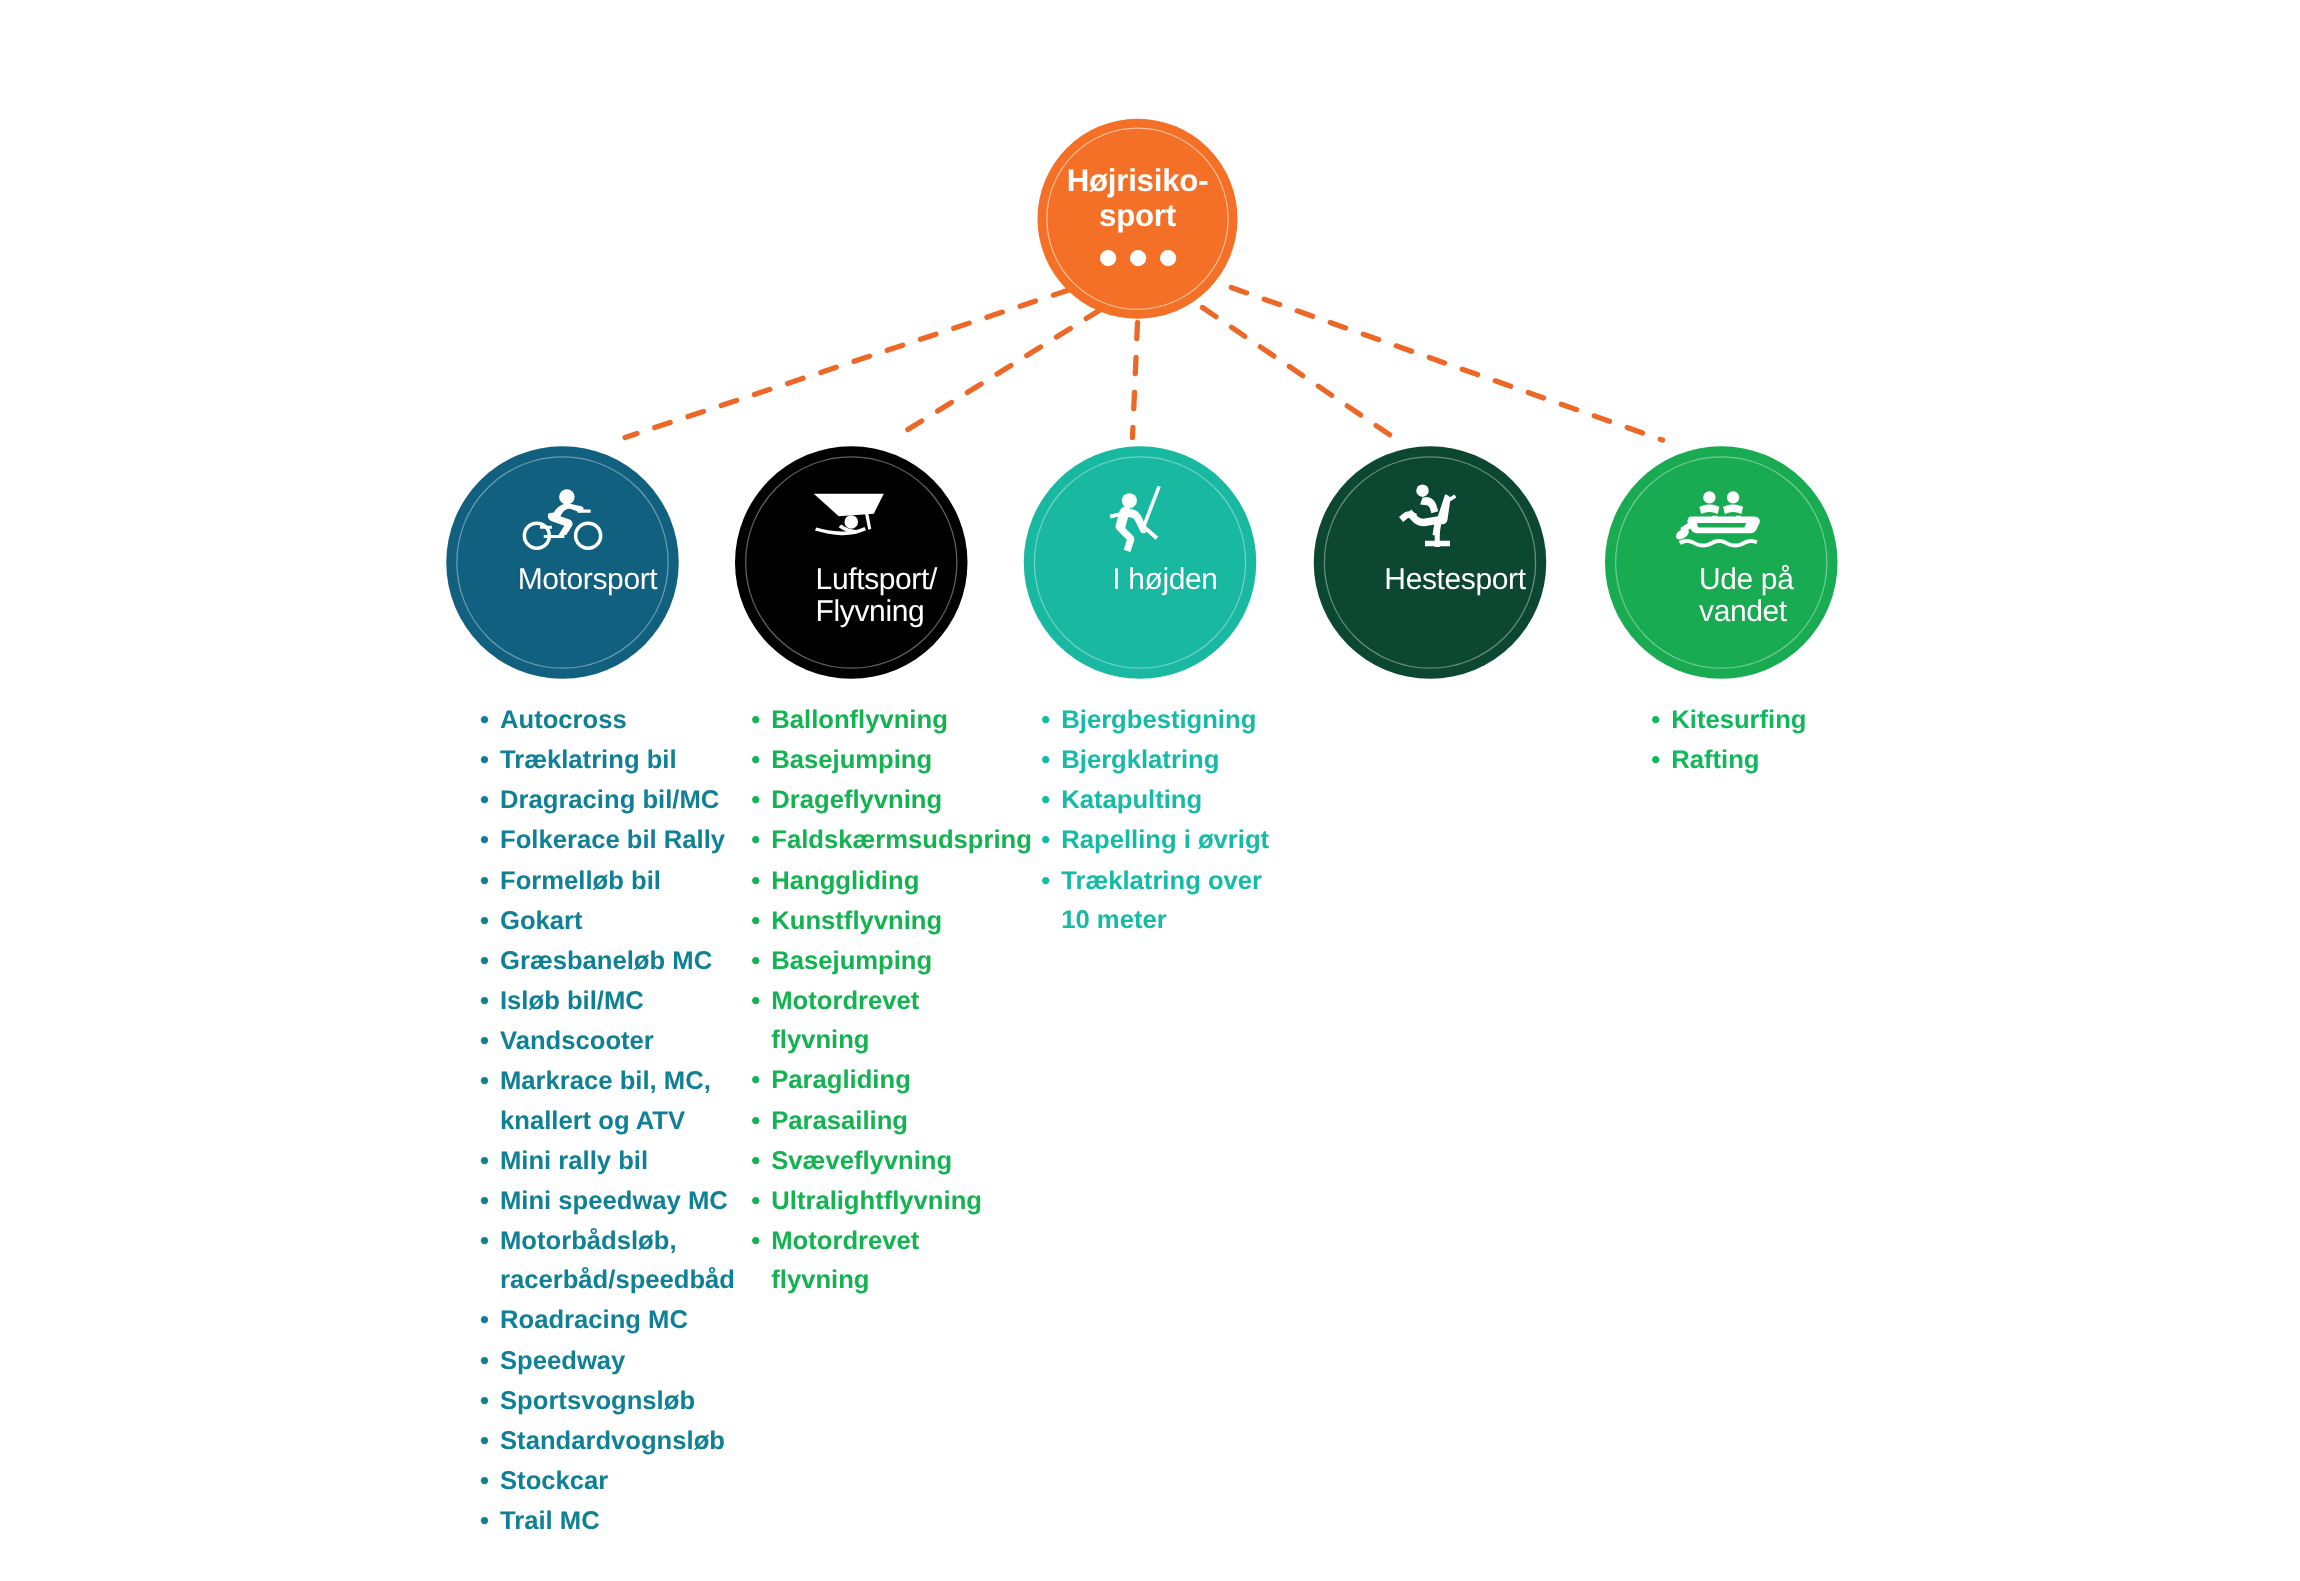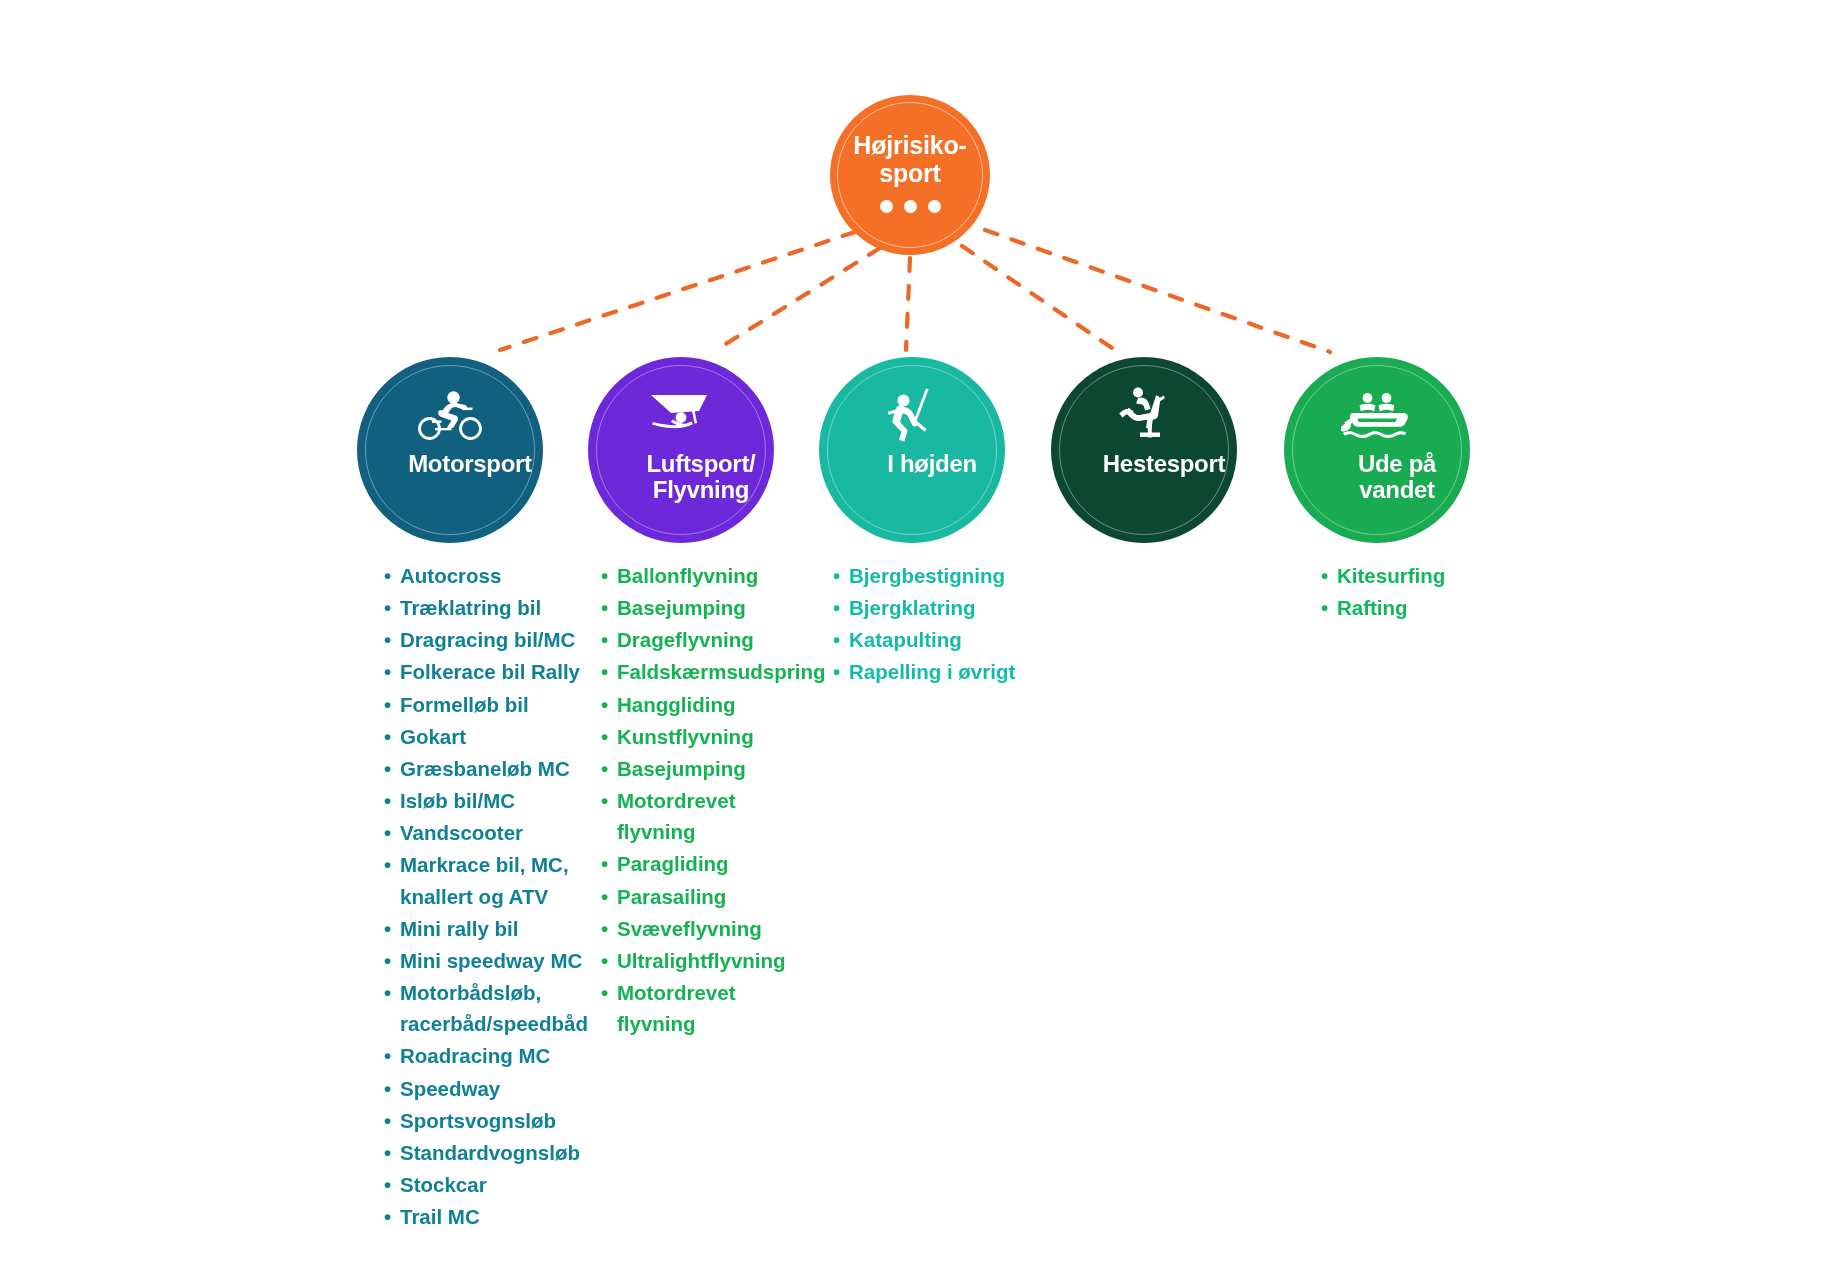--- a/index.html
+++ b/index.html
@@ -68,22 +68,22 @@
   .cat .cat-icon{
     position:relative;
     margin-top:30px;
     width:72px;height:56px;
     display:flex;align-items:center;justify-content:center;
   }
   .cat .cat-icon svg{display:block;}
   .cat .cat-label{
     position:relative;
     margin-top:8px;
-    font-size:24px;font-weight:bold;
-    line-height:1.1;text-align:center;
+    font-size:24px;font-weight:normal;
+    line-height:1.1;text-align:left;
     letter-spacing:-.3px;
     white-space:pre-line;
     text-shadow:0 0 1px rgba(0,0,0,.15);
     margin-left:40px;
   }
 
   
   .list{
     position:absolute;
     font-size:20.5px;
@@ -138,21 +138,21 @@
           <path d="M47 19.5h10.5v2.6H47z"></path>
           <circle cx="14.5" cy="40.5" r="10" fill="none" stroke="#ffffff" stroke-width="2.8"></circle>
           <circle cx="55.5" cy="40.5" r="10" fill="none" stroke="#ffffff" stroke-width="2.8"></circle>
           <path d="M20 40h16.5v2.3H20z"></path>
         </g>
       </svg>
     </div>
     <div class="cat-label">Motorsport</div>
   </div>
 
-  <div class="cat" style="left: 588px; top: 357px; background: #6d28d9;">
+  <div class="cat" style="left: 588px; top: 357px; background: #000000;">
     <span class="ring"></span>
     <div class="cat-icon">
       <svg width="72" height="52" viewBox="0 0 72 52">
         <g fill="#ffffff">
           <path d="M6 6h56l-8 16-28 2z"></path>
           <path d="M47 8l5 26-2.4.7L44.4 9z"></path>
           <circle cx="36" cy="28.5" r="5.4"></circle>
           <path d="M8 33c6 1.6 13 3 20 3.2 7 .2 13-1 18.6-3.6l1.3 2.6C41.8 38 34.8 39.4 27.4 39.1 20 38.8 13 37.2 7 35.4z"></path>
           <path d="M28 30.5c3.5 2.6 8 4.2 12.6 4.4l-.3 2.8c-5.4-.2-10.4-2-14.4-5z"></path>
         </g>
@@ -254,19 +254,21 @@
       <div class="li">Parasailing</div>
       <div class="li">Svæveflyvning</div>
       <div class="li">Ultralightflyvning</div>
       <div class="li">Motordrevet flyvning</div>
     </div>
   <div class="list" id="list-2" style="left:832px;top:560px;width:235px;color:#14bba6;">
       <div class="li">Bjergbestigning</div>
       <div class="li">Bjergklatring</div>
       <div class="li">Katapulting</div>
       <div class="li">Rapelling i øvrigt</div>
+      <div class="li">Træklatring over
+10 meter</div>
     </div>
   <div class="list" id="list-4" style="left:1320px;top:560px;width:200px;color:#10b85c;">
       <div class="li">Kitesurfing</div>
       <div class="li">Rafting</div>
     </div>
 
 </div>
 
 </body></html>

